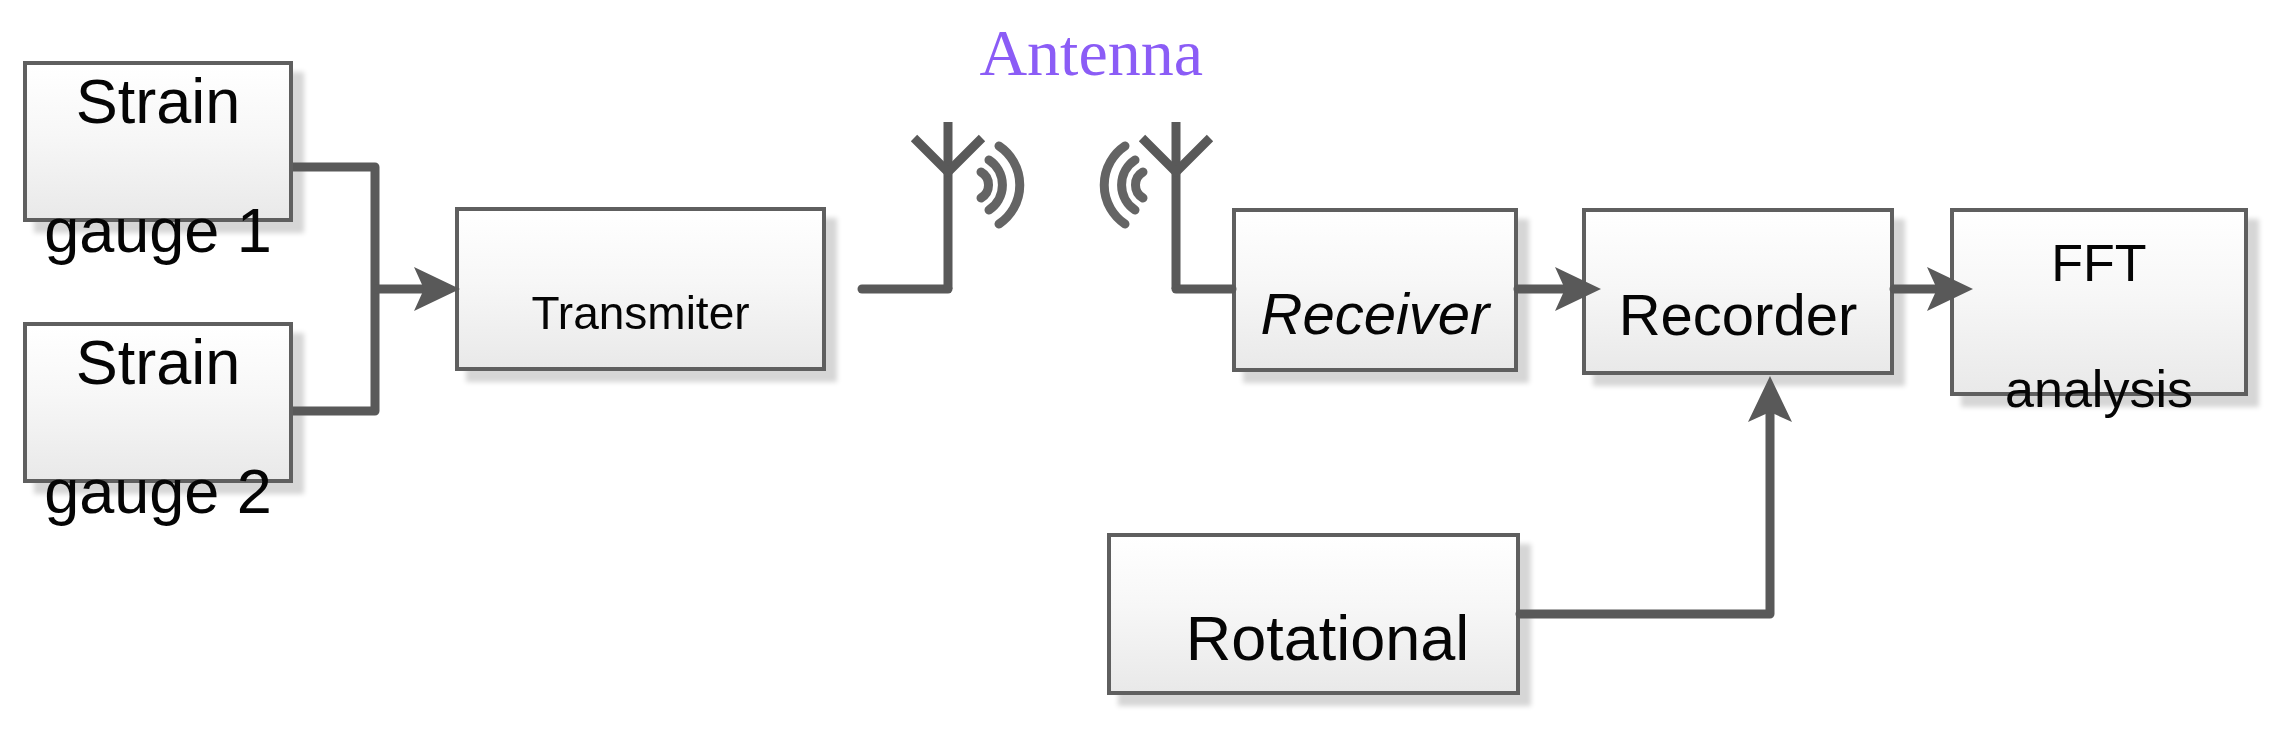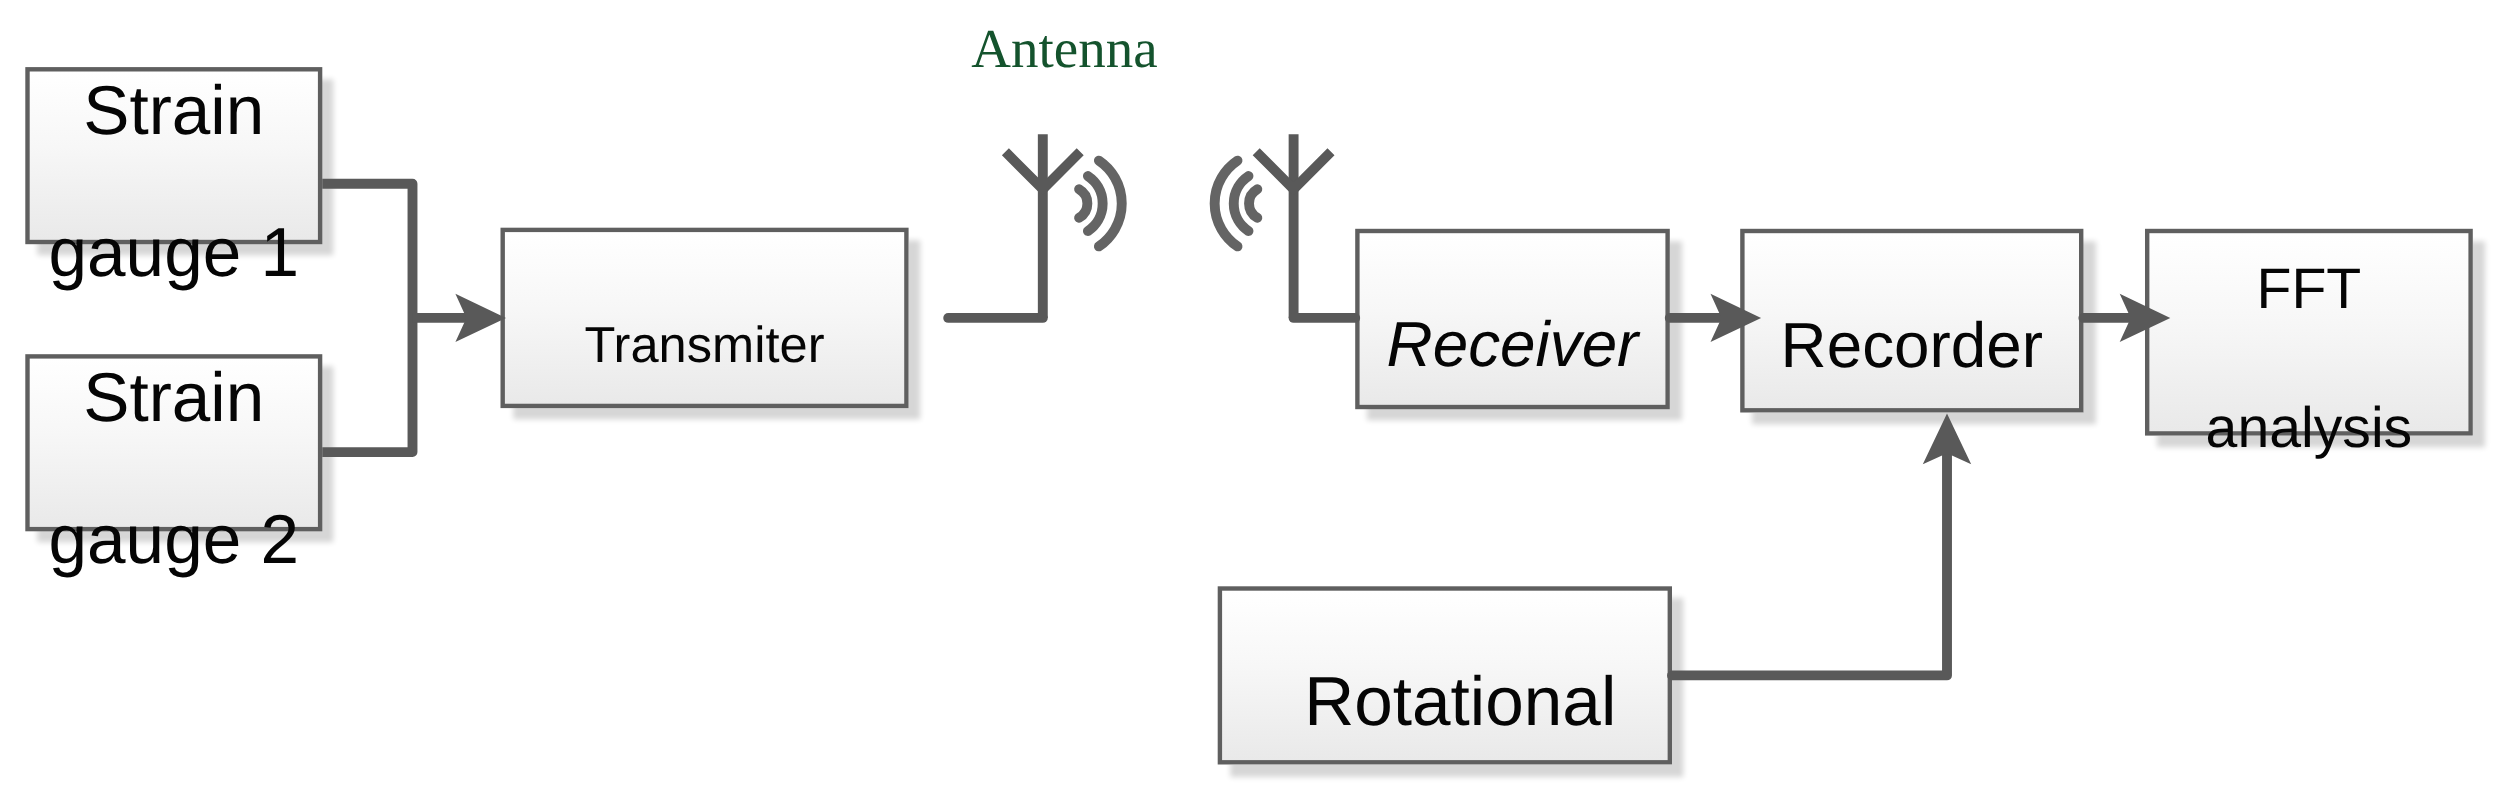--- a/index.html
+++ b/index.html
@@ -31,24 +31,24 @@
     position:absolute;left:0;top:0;width:2281px;height:736px;
     z-index:2;pointer-events:none;
   }
   .wire{fill:none;stroke:#595959;stroke-width:9;stroke-linejoin:round;}
   .wire-round{stroke-linecap:round;}
   .head{fill:#595959;stroke:none;}
   .wave{fill:none;stroke:#646464;stroke-width:9;stroke-linecap:round;}
   .ant-label{
     position:absolute;
     left:883px;top:18px;width:320px;
-    text-align:left;
+    text-align:right;
     font-family:"Liberation Serif",serif;
-    font-size:50px;line-height:1.05;
-    color:#14532d;
+    font-size:66px;line-height:1.05;
+    color:#8b5cf6;
     z-index:2;
   }
 </style>
 </head>
 <body>
 
 <div id="stage">
 
   <div class="box" style="left:23px;top:61px;width:270px;height:161px;font-size:63px;">
     <div class="lbl">

